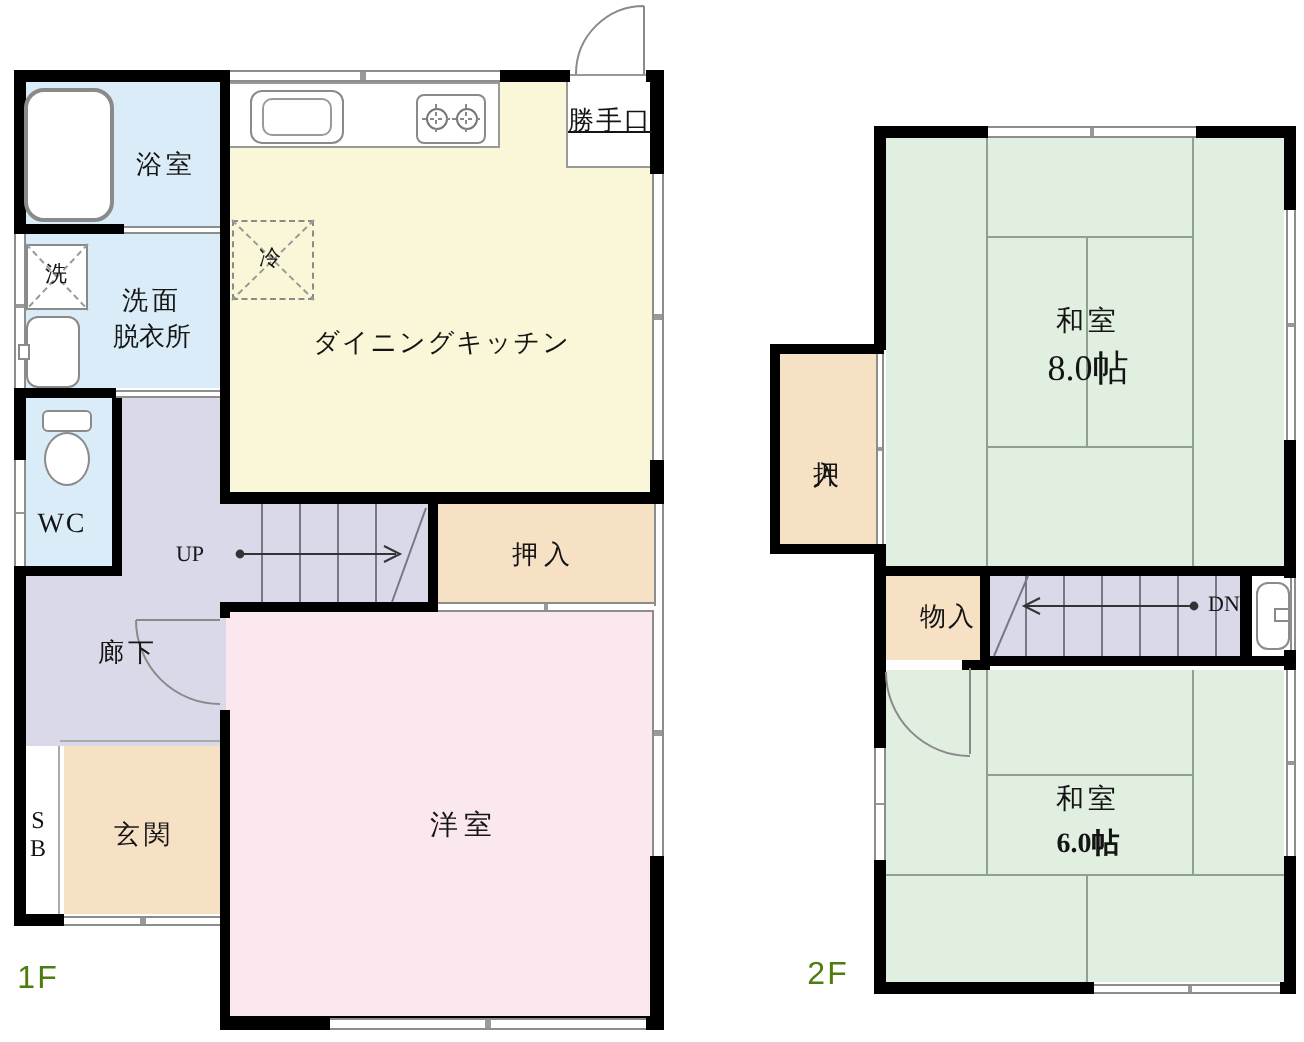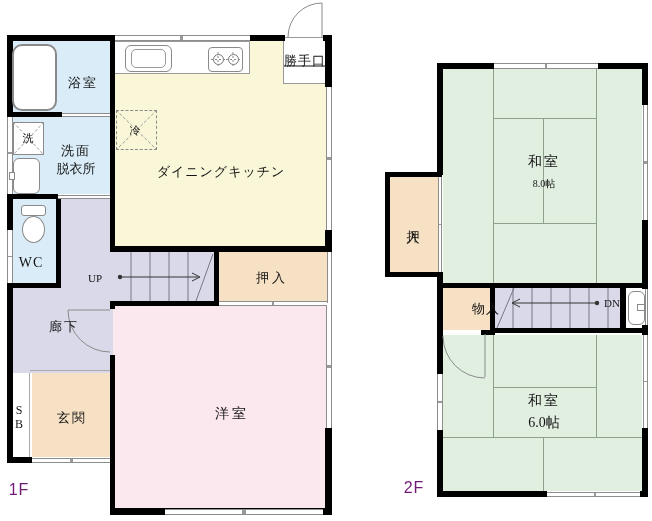--- a/index.html
+++ b/index.html
@@ -10,21 +10,21 @@
   .winh{position:absolute;background:#ffffff;border-top:1px solid #8d8d8d;border-bottom:1px solid #8d8d8d;box-sizing:border-box;}
   .winv{position:absolute;background:#ffffff;border-left:1px solid #8d8d8d;border-right:1px solid #8d8d8d;box-sizing:border-box;}
   .tl{position:absolute;background:#8fa08f;}
   .thin{position:absolute;background:#aaaaaa;}
   .fix{position:absolute;background:#ffffff;border:1px solid #8a8a8a;box-sizing:border-box;}
   .lbl{position:absolute;transform:translate(-50%,-50%);white-space:nowrap;color:#141414;
        font-size:13px;letter-spacing:2px;line-height:1;}
   .lbl.small{font-size:11px;letter-spacing:0;}
   .lbl.vert{writing-mode:vertical-rl;text-orientation:upright;letter-spacing:0;}
   .floorlab{position:absolute;transform:translate(-50%,-50%);font-family:"Liberation Sans","DejaVu Sans",sans-serif;
-       font-size:16px;color:#701a75;letter-spacing:1px;}
+       font-size:16px;color:#4d7c0f;letter-spacing:1px;}
   svg.overlay{position:absolute;left:0;top:0;pointer-events:none;}
 </style>
 </head>
 <body>
 
 <div id="canvas">
 
   <div class="room" style="left: 9px; top: 197px; width: 104px; height: 176px; background-color: rgb(217, 217, 233);"></div>
   <div class="room" style="left: 9px; top: 41px; width: 104px; height: 72px; background-color: rgb(217, 236, 247);"></div>
   <div class="room" style="left: 9px; top: 117px; width: 104px; height: 77px; background-color: rgb(217, 236, 247);"></div>
@@ -168,21 +168,21 @@
   <div class="lbl" style="left:272px;top:277px;letter-spacing:3px;">押入</div>
   <div class="lbl" style="left:72px;top:417px;">玄関</div>
   <div class="lbl vert" style="left:19px;top:417px;font-size:12px;">SB</div>
   <div class="lbl" style="left:232px;top:414px;font-size:14px;letter-spacing:3px;">洋室</div>
   <div class="lbl" style="left:221px;top:171px;letter-spacing:1px;">ダイニングキッチン</div>
   <div class="lbl small" style="left:135px;top:130px;">冷</div>
   <div class="lbl" style="left:305px;top:60px;letter-spacing:1px;text-decoration:underline;">勝手口</div>
   <div class="floorlab" style="left:19px;top:490px;">1F</div>
 
   <div class="lbl" style="left:544px;top:162px;font-size:14px;">和室</div>
-  <div class="lbl" style="left:544px;top:184px;font-size:10px;letter-spacing:0;">8.0帖</div>
+  <div class="lbl" style="left:544px;top:184px;font-size:18px;letter-spacing:0;">8.0帖</div>
   <div class="lbl vert" style="left:413px;top:220px;">押入</div>
-  <div class="lbl" style="left:462px;top:308px;letter-spacing:1px;padding-left:48px;">物入</div>
+  <div class="lbl" style="left:450px;top:308px;letter-spacing:1px;padding-left:48px;">物入</div>
   <div class="lbl small" style="left:612px;top:303px;">DN</div>
   <div class="lbl" style="left:544px;top:401px;font-size:14px;">和室</div>
-  <div class="lbl" style="left:544px;top:423px;font-size:14px;letter-spacing:0;">6.0帖</div>
+  <div class="lbl" style="left:544px;top:423px;font-size:14px;letter-spacing:0;font-weight:bold;">6.0帖</div>
   <div class="floorlab" style="left:414px;top:488px;">2F</div>
 
 </div>
 
 </body></html>

